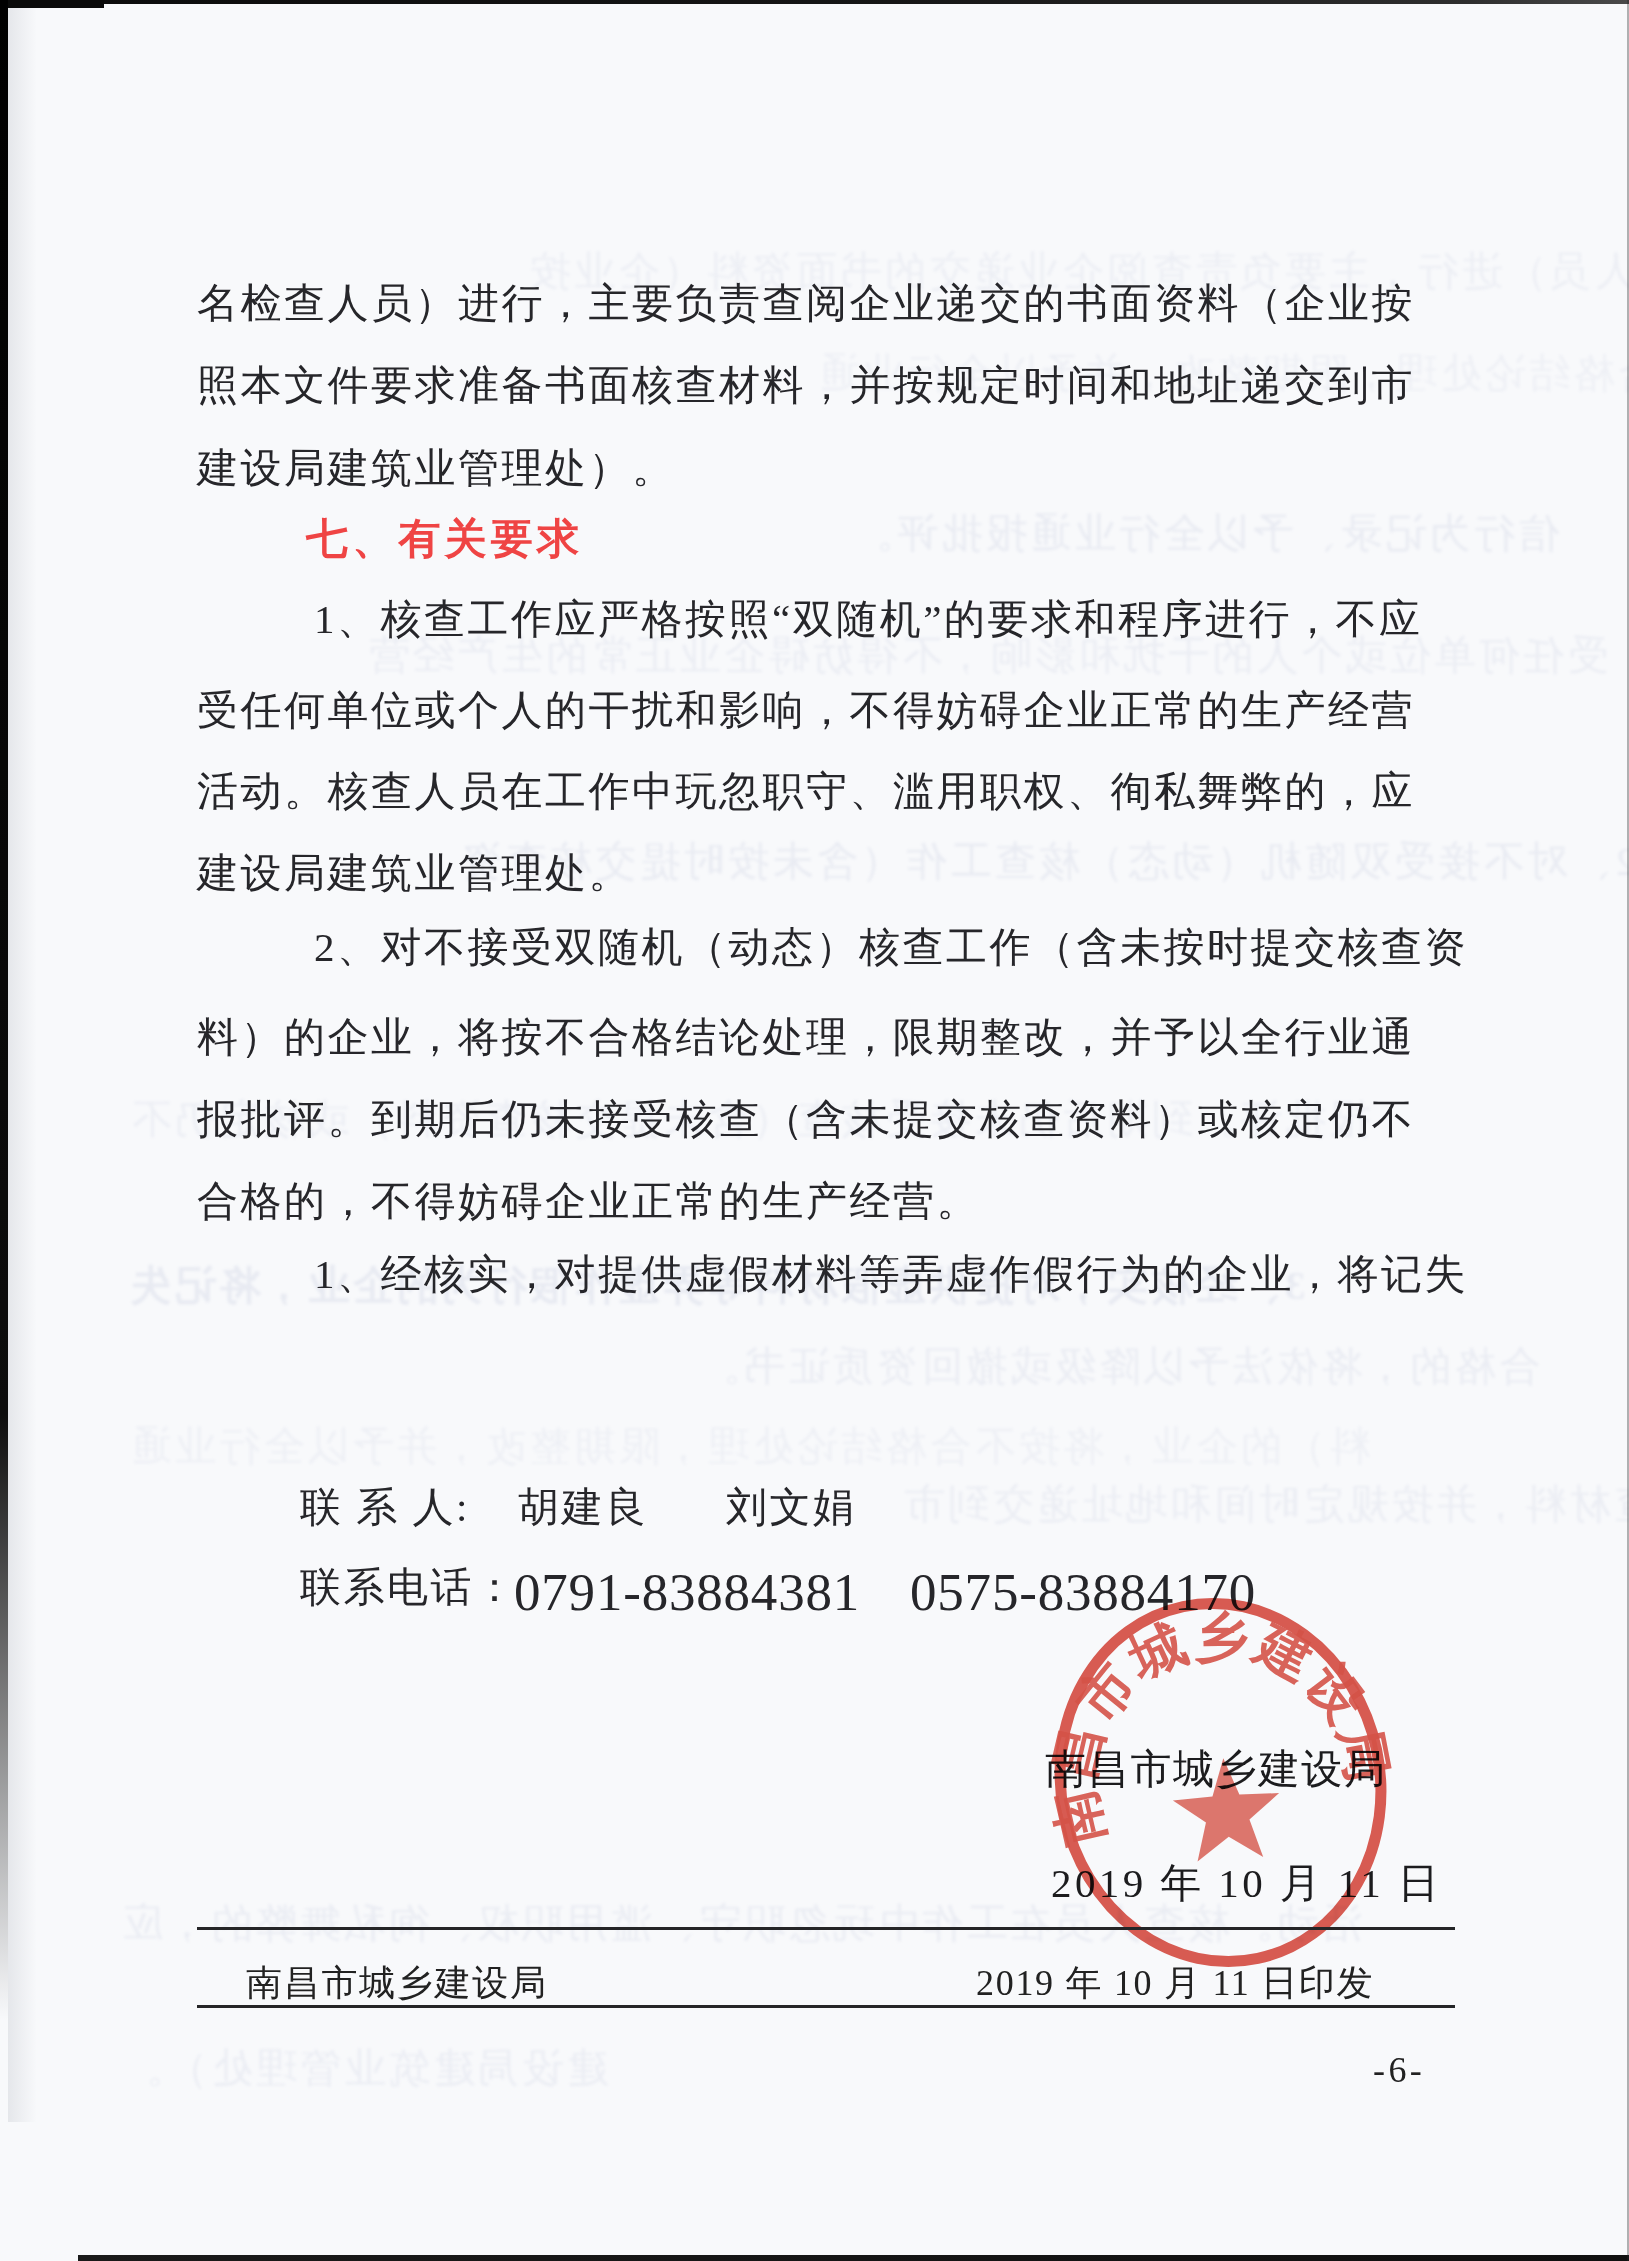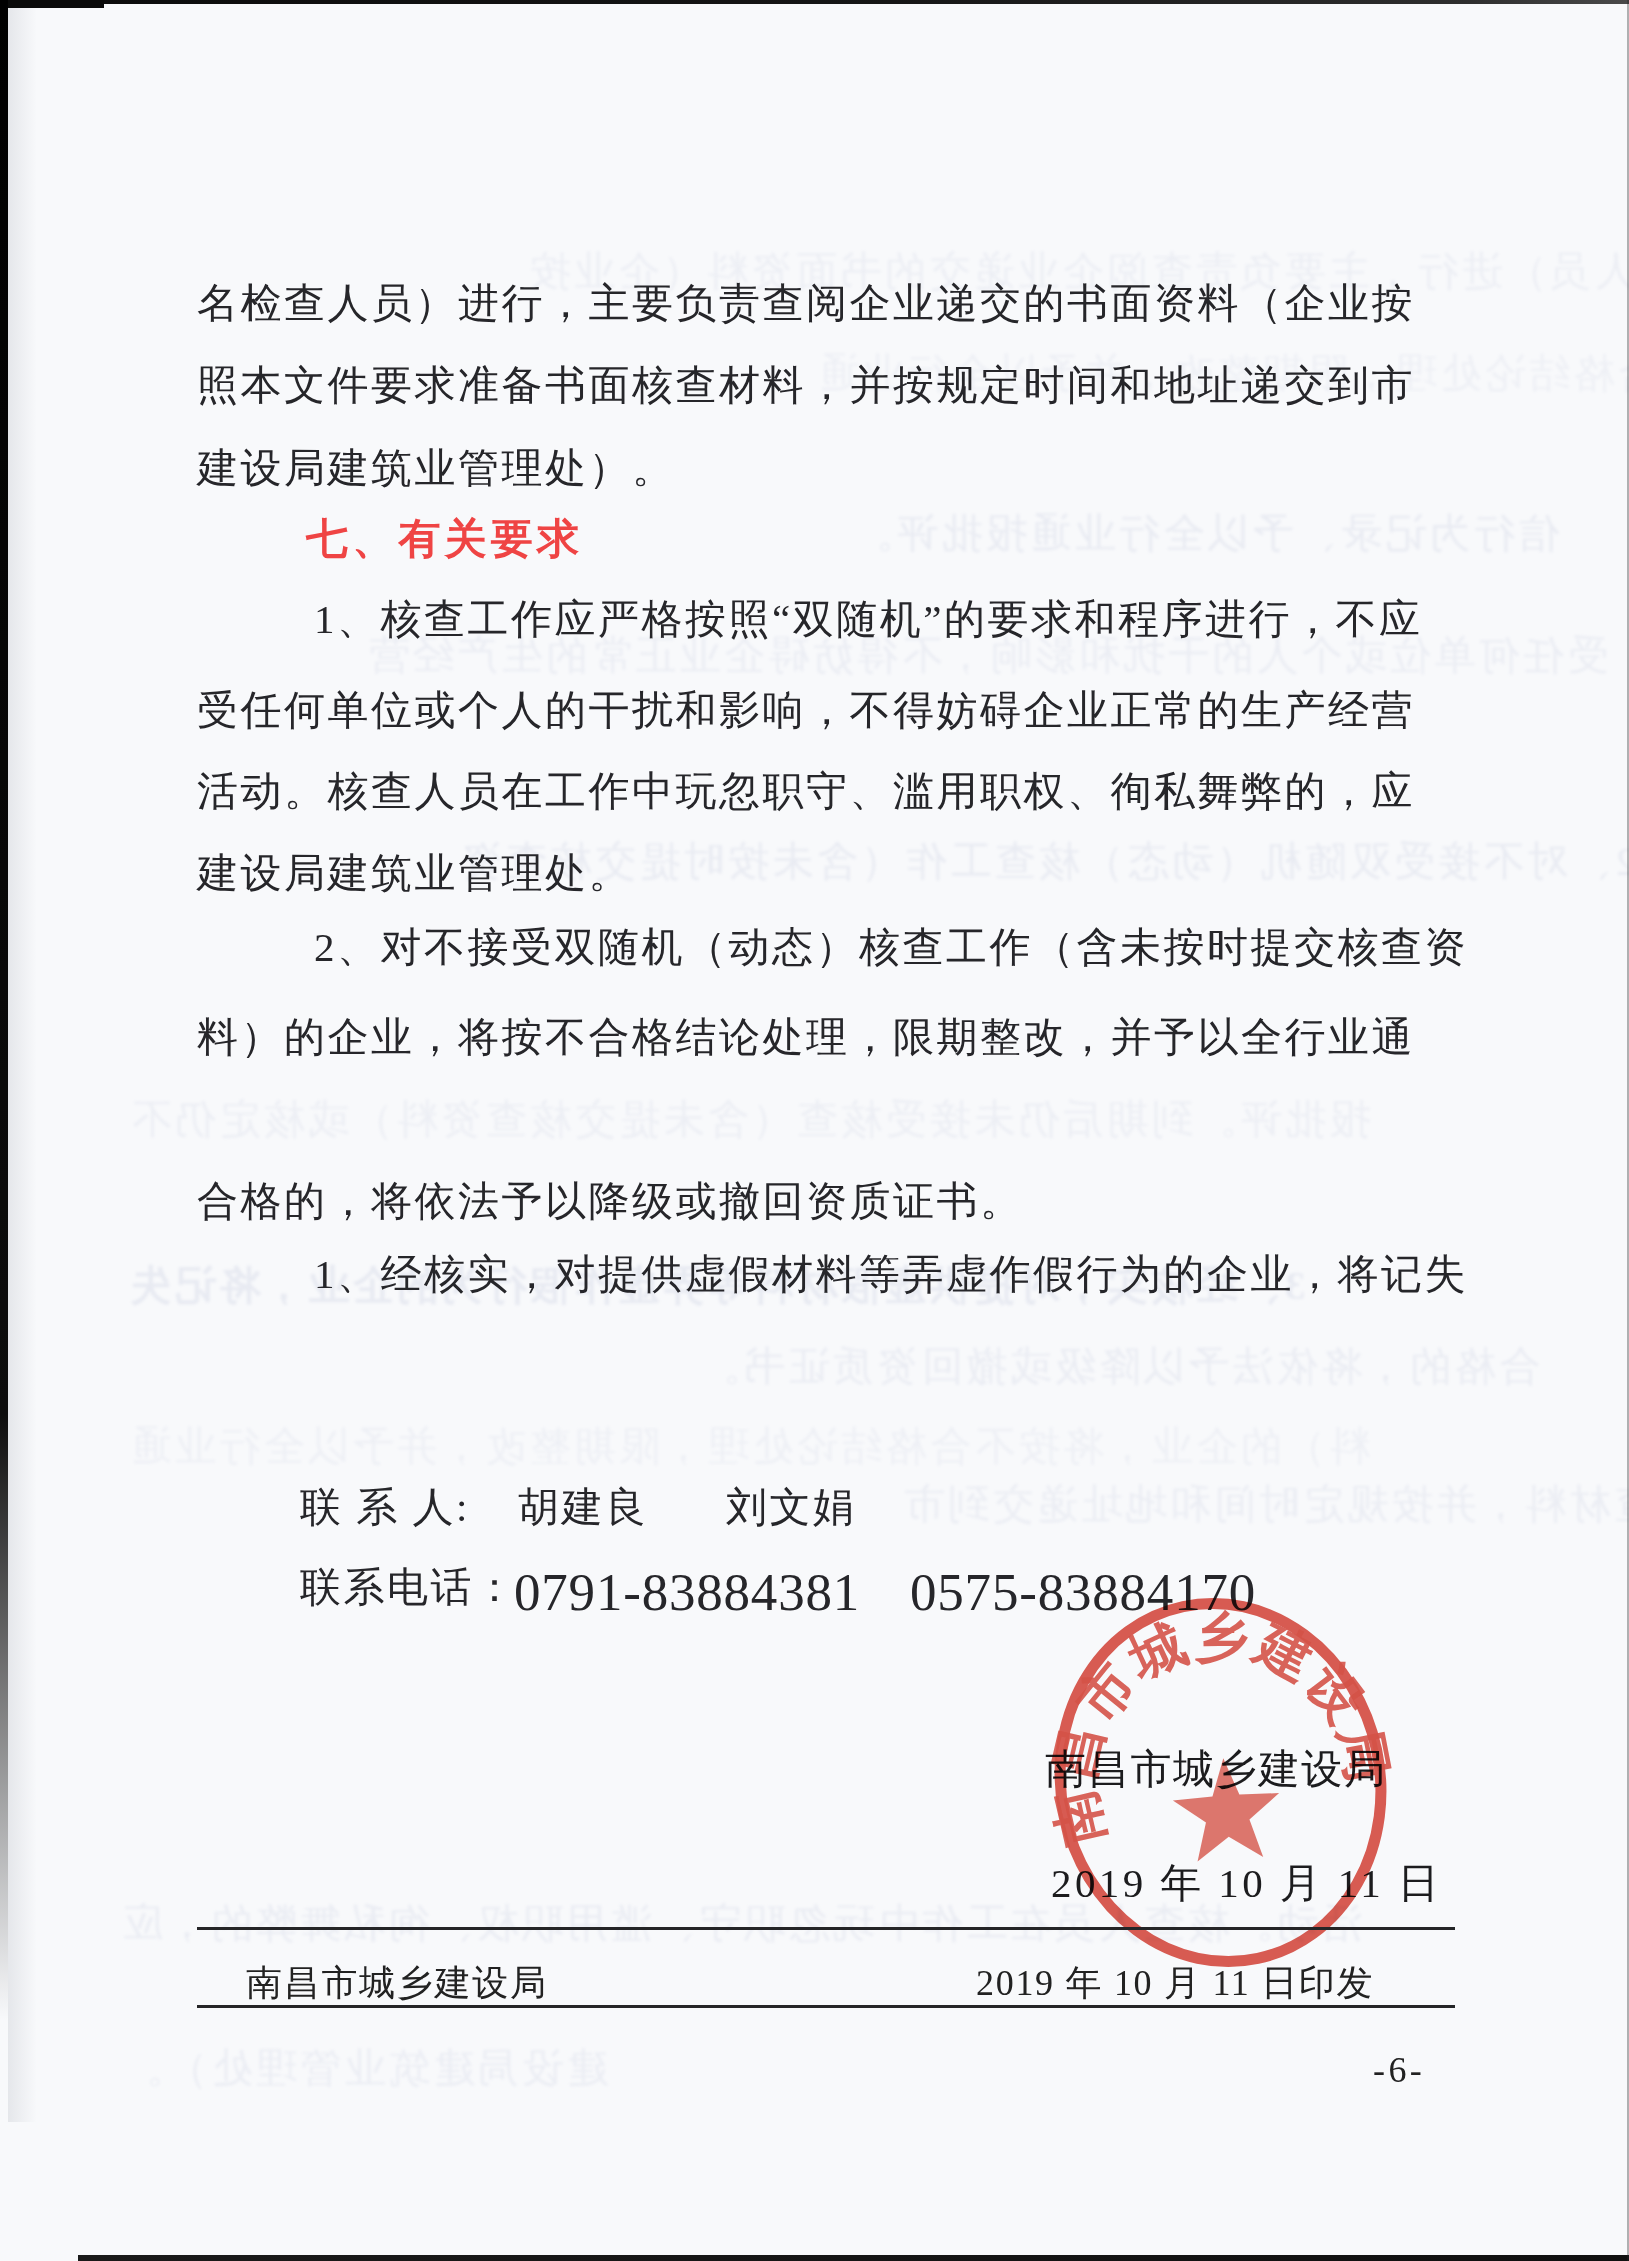--- a/index.html
+++ b/index.html
@@ -86,21 +86,22 @@
 
   <div class="line heading" style="top:513px">七、有关要求</div>
 
   <div class="line indent" style="top:594px">1、核查工作应严格按照“双随机”的要求和程序进行，不应</div>
   <div class="line body-line" style="top:677px">受任何单位或个人的干扰和影响，不得妨碍企业正常的生产经营</div>
   <div class="line body-line" style="top:758px">活动。核查人员在工作中玩忽职守、滥用职权、徇私舞弊的，应</div>
   <div class="line body-line" style="top:840px">建设局建筑业管理处。</div>
 
   <div class="line indent" style="top:922px">2、对不接受双随机（动态）核查工作（含未按时提交核查资</div>
   <div class="line body-line" style="top:1004px">料）的企业，将按不合格结论处理，限期整改，并予以全行业通</div>
-  <div class="line body-line" style="top:1168px">合格的，将依法予以降级或撤回资质证书。</div>
+  <div class="line body-line" style="top:1086px">报批评。到期后仍未接受核查（含未提交核查资料）或核定仍不</div>
+  <div class="line body-line" style="top:1168px">合格的，不得妨碍企业正常的生产经营。</div>
 
   <div class="line indent" style="top:1249px">1、经核实，对提供虚假材料等弄虚作假行为的企业，将记失</div>
 
   <div class="contact-seg" style="left:300px;top:1480px">联 系 人:</div>
   <div class="contact-seg" style="left:518px;top:1480px">胡建良</div>
   <div class="contact-seg" style="left:726px;top:1480px">刘文娟</div>
 
   <div class="contact-seg" style="left:300px;top:1560px">联系电话：</div>
   <div class="contact-seg phone-num" style="left:514px;top:1562px">0791-83884381</div>
   <div class="contact-seg phone-num" style="left:910px;top:1562px">0575-83884170</div>

